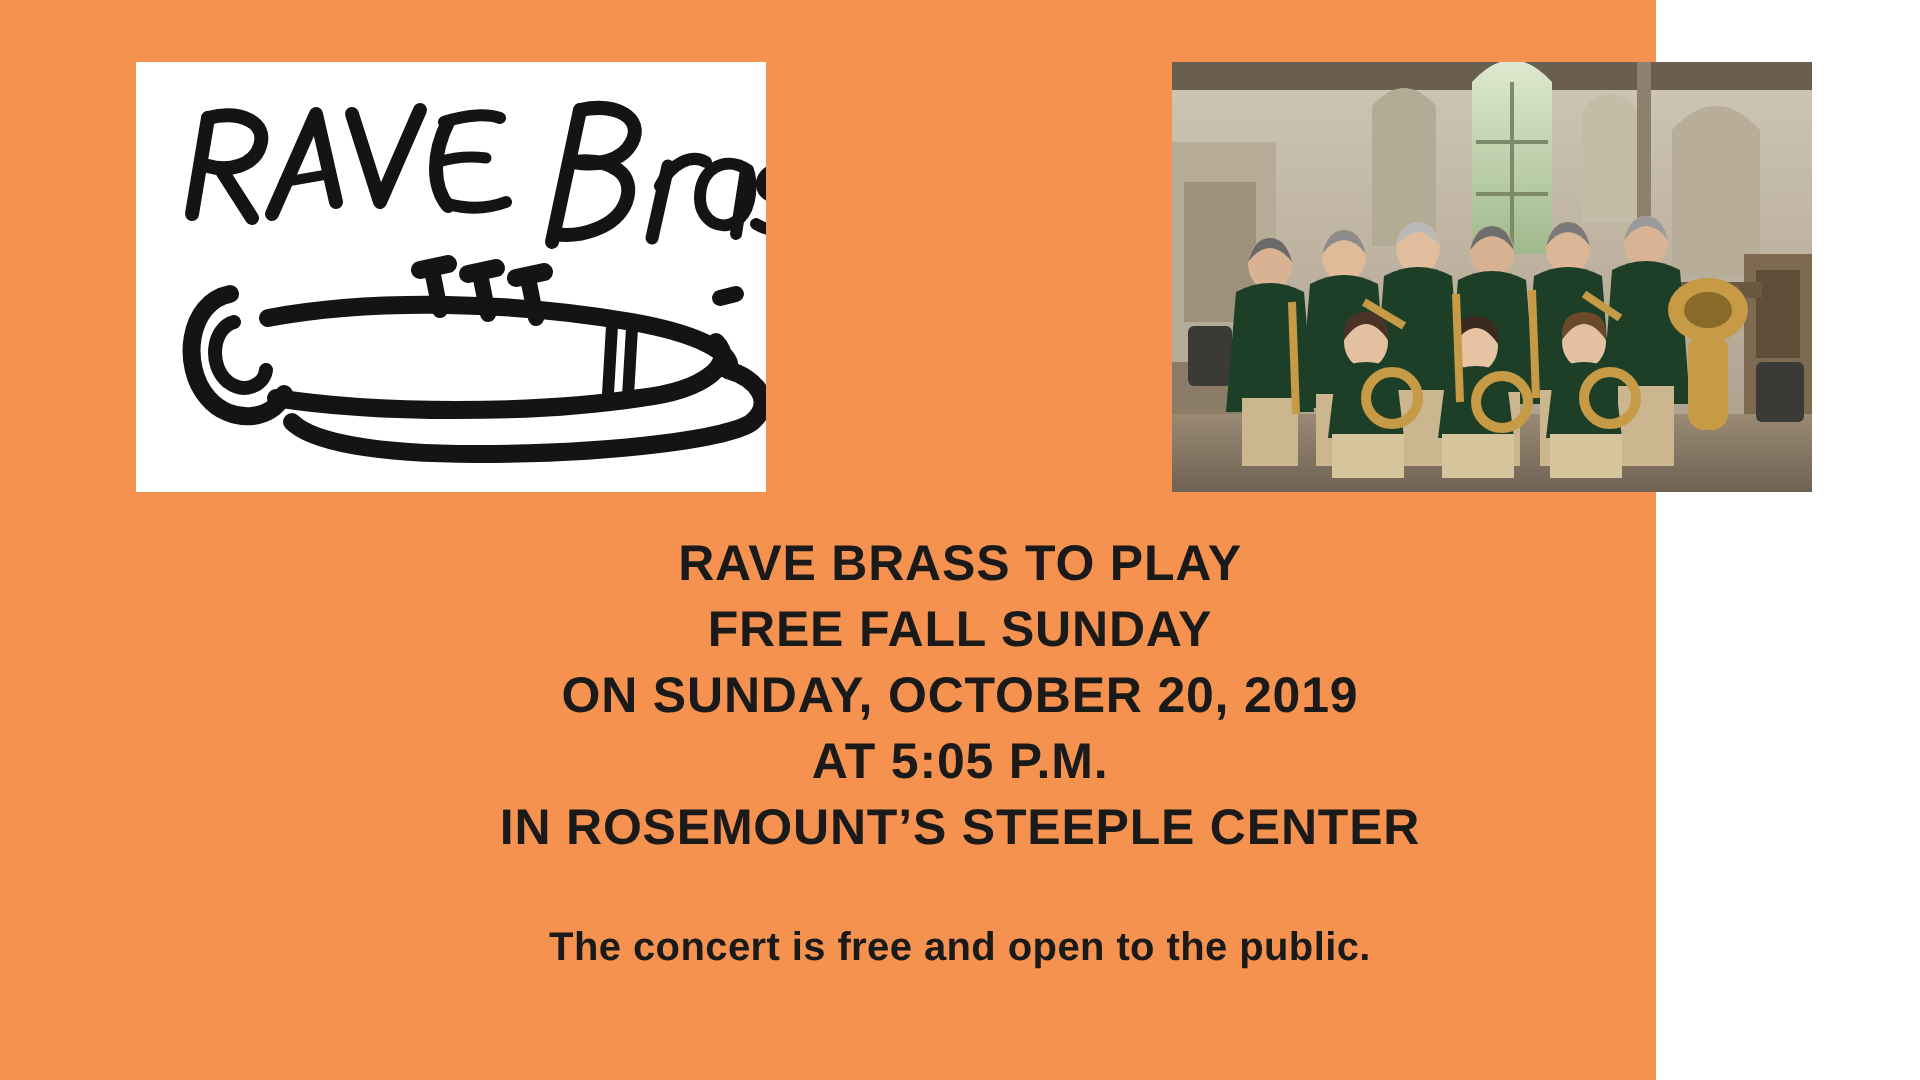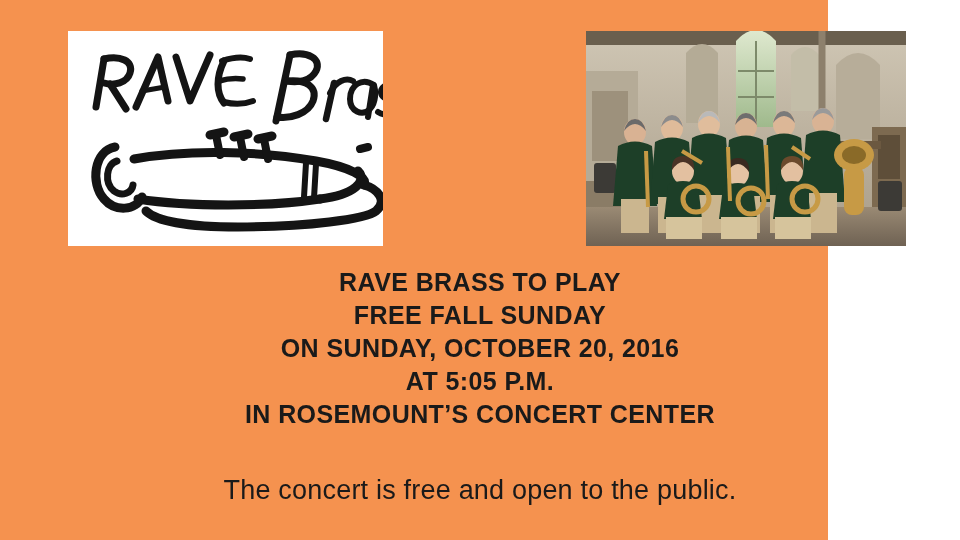--- a/index.html
+++ b/index.html
@@ -60,23 +60,23 @@
     color: #1a1a1a;
   }
   .head-line {
     font-size: 25px;
     font-weight: bold;
     letter-spacing: 0.4px;
     line-height: 33px;
     white-space: nowrap;
   }
   #closing-line {
-    margin-top: 44px;
-    font-size: 27px;
-    font-weight: normal;
+    margin-top: 32px;
+    font-size: 20px;
+    font-weight: bold;
     letter-spacing: 0.2px;
     white-space: nowrap;
   }
 </style>
 </head>
 <body>
 
 <div id="poster">
 
   <div id="logo-card">
@@ -275,19 +275,19 @@
         <path d="M206 116 L224 128"></path>
       </g>
 
       <rect x="0" y="0" width="320" height="215" fill="none"></rect>
     </svg>
   </div>
 
   <div id="announcement">
     <div class="head-line">RAVE BRASS TO PLAY</div>
     <div class="head-line">FREE FALL SUNDAY</div>
-    <div class="head-line">ON SUNDAY, OCTOBER 20, 2016</div>
+    <div class="head-line">ON SUNDAY, OCTOBER 20, 2019</div>
     <div class="head-line">AT 5:05 P.M.</div>
-    <div class="head-line">IN ROSEMOUNT’S CONCERT CENTER</div>
+    <div class="head-line">IN ROSEMOUNT’S STEEPLE CENTER</div>
     <div id="closing-line">The concert is free and open to the public.</div>
   </div>
 
 </div>
 
 </body></html>

